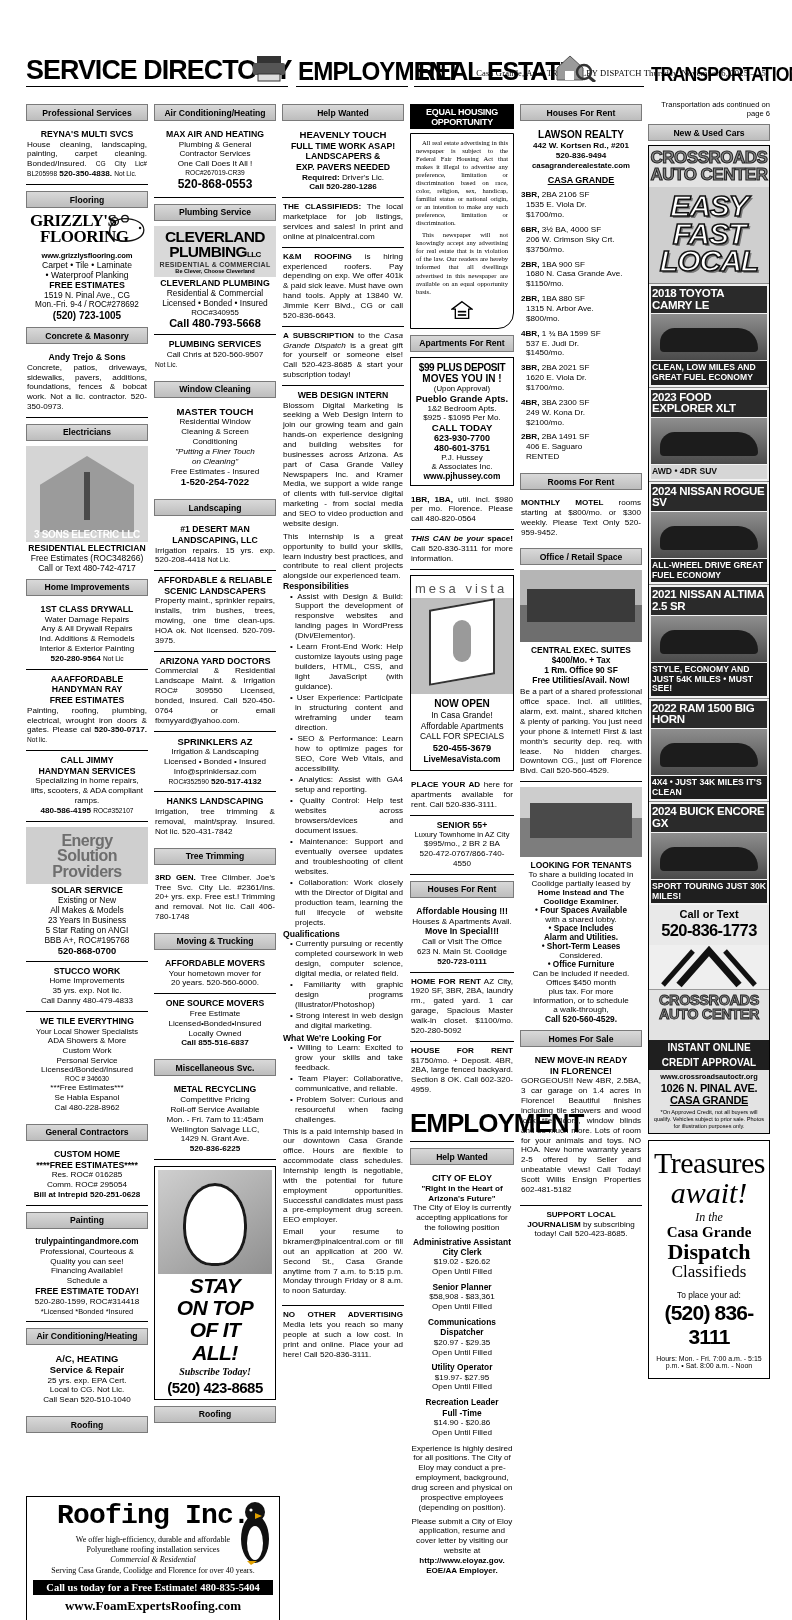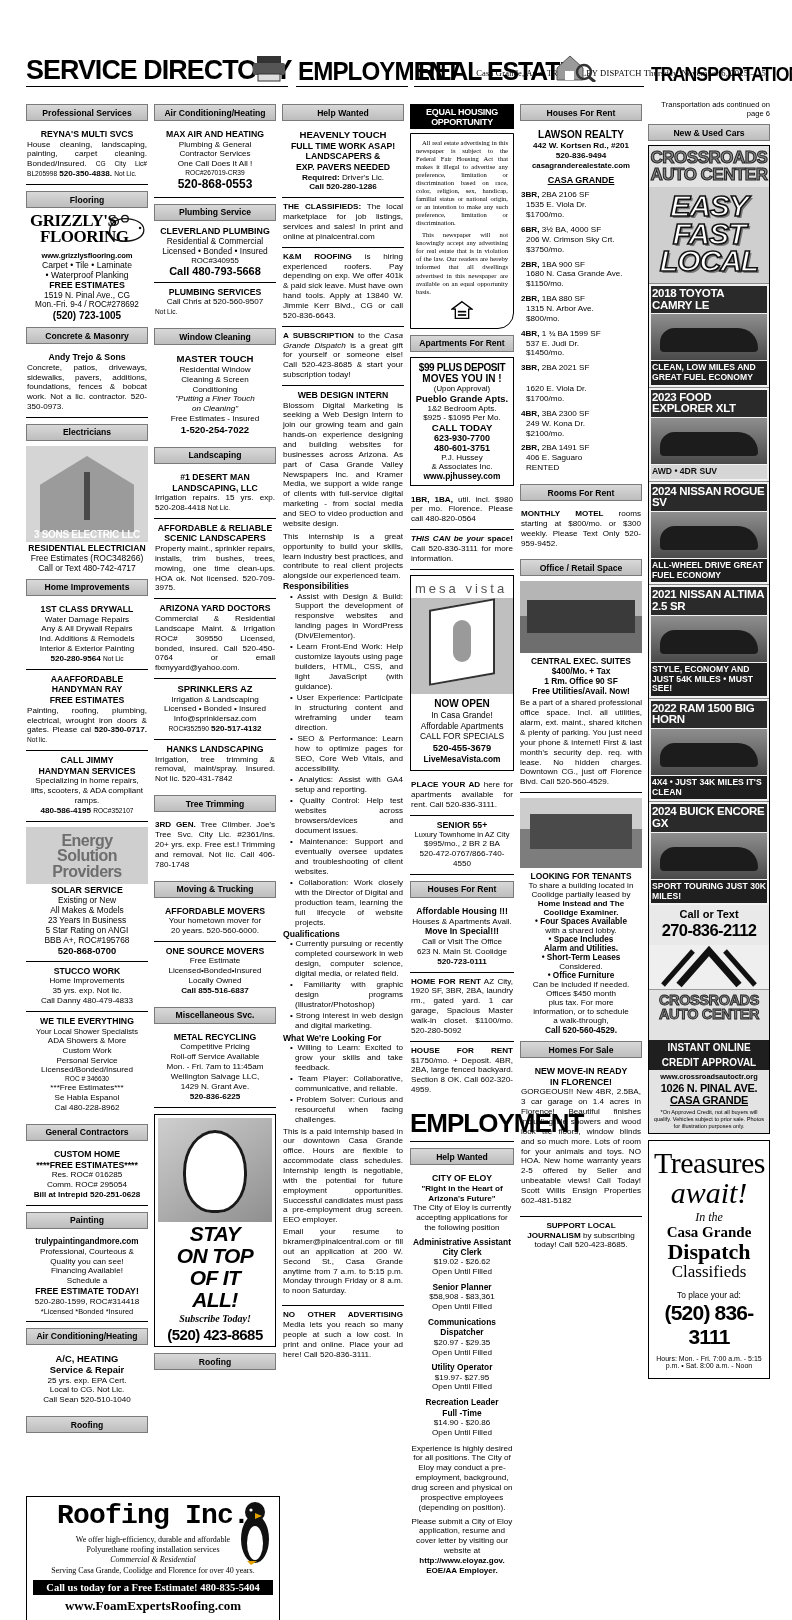--- a/index.html
+++ b/index.html
@@ -389,20 +389,26 @@
         <span class="hd">MAX AIR AND HEATING</span>
         <span class="ctr">Plumbing &amp; General</span>
         <span class="ctr">Contractor Services</span>
         <span class="ctr">One Call Does It All !</span>
         <span class="ctr tiny">ROC#267019-CR39</span>
         <span class="ctr"><b style="font-size:12px;">520-868-0553</b></span>
       </div>
 
       <div class="cat">Plumbing Service</div>
       <div class="disp-nb">
+        <div class="cleve">
+          <div class="w">CLEVERLAND</div>
+          <div class="w"><span>PLUMBING</span><span style="font-size:8px;">LLC</span></div>
+          <div class="sub2">RESIDENTIAL &amp; COMMERCIAL</div>
+          <div class="tag">Be Clever, Choose Cleverland</div>
+        </div>
         <div style="font-size:8.8px;font-weight:bold;margin-top:1px;">CLEVERLAND PLUMBING</div>
         <div style="font-size:8.4px;">Residential &amp; Commercial</div>
         <div style="font-size:8.4px;">Licensed • Bonded • Insured</div>
         <div style="font-size:7.8px;">ROC#340955</div>
         <div style="font-size:11px;font-weight:bold;">Call 480-793-5668</div>
       </div>
       <div style="border-top:1px solid #000;"></div>
 
       <div class="ad nb">
         <span class="hd">PLUMBING SERVICES</span>
@@ -735,21 +741,21 @@
         </div>
         <div style="height:5px;"></div>
         <div style="text-align:left;">
           <b>4BR,</b><span> 1 ¾ BA 1599 SF</span>
           <div style="padding-left:5px;">537 E. Judi Dr.</div>
           <div style="padding-left:5px;">$1450/mo.</div>
         </div>
         <div style="height:5px;"></div>
         <div style="text-align:left;">
           <b>3BR,</b><span> 2BA 2021 SF</span>
-          <div style="padding-left:5px;margin-top:11px;">1620 E. Viola Dr.</div>
+          <div style="padding-left:5px;">1620 E. Viola Dr.</div>
           <div style="padding-left:5px;">$1700/mo.</div>
         </div>
         <div style="height:5px;"></div>
         <div style="text-align:left;">
           <b>4BR,</b><span> 3BA 2300 SF</span>
           <div style="padding-left:5px;">249 W. Kona Dr.</div>
           <div style="padding-left:5px;">$2100/mo.</div>
         </div>
         <div style="height:5px;"></div>
         <div style="text-align:left;">
@@ -851,21 +857,21 @@
           <div class="car-sub">4X4 • JUST 34K MILES IT'S CLEAN</div>
         </div>
         <div class="car-card">
           <div class="car-title">2024 BUICK ENCORE GX</div>
           <div class="car-photo"></div>
           <div class="car-sub">SPORT TOURING JUST 30K MILES!</div>
         </div>
 
         <div class="xr-phone">
           <div class="c">Call or Text</div>
-          <div class="p">270-836-2112</div>
+          <div class="p">520-836-1773</div>
         </div>
 
         <div style="background:#efefef;height:44px;position:relative;">
           <svg viewBox="0 0 120 44" style="width:100%;height:100%;">
             <path d="M30 40 L60 6 L90 40" fill="none" stroke="#111" stroke-width="7"></path>
             <path d="M14 40 L44 6" fill="none" stroke="#111" stroke-width="5"></path>
             <path d="M106 40 L76 6" fill="none" stroke="#111" stroke-width="5"></path>
           </svg>
         </div>
 

